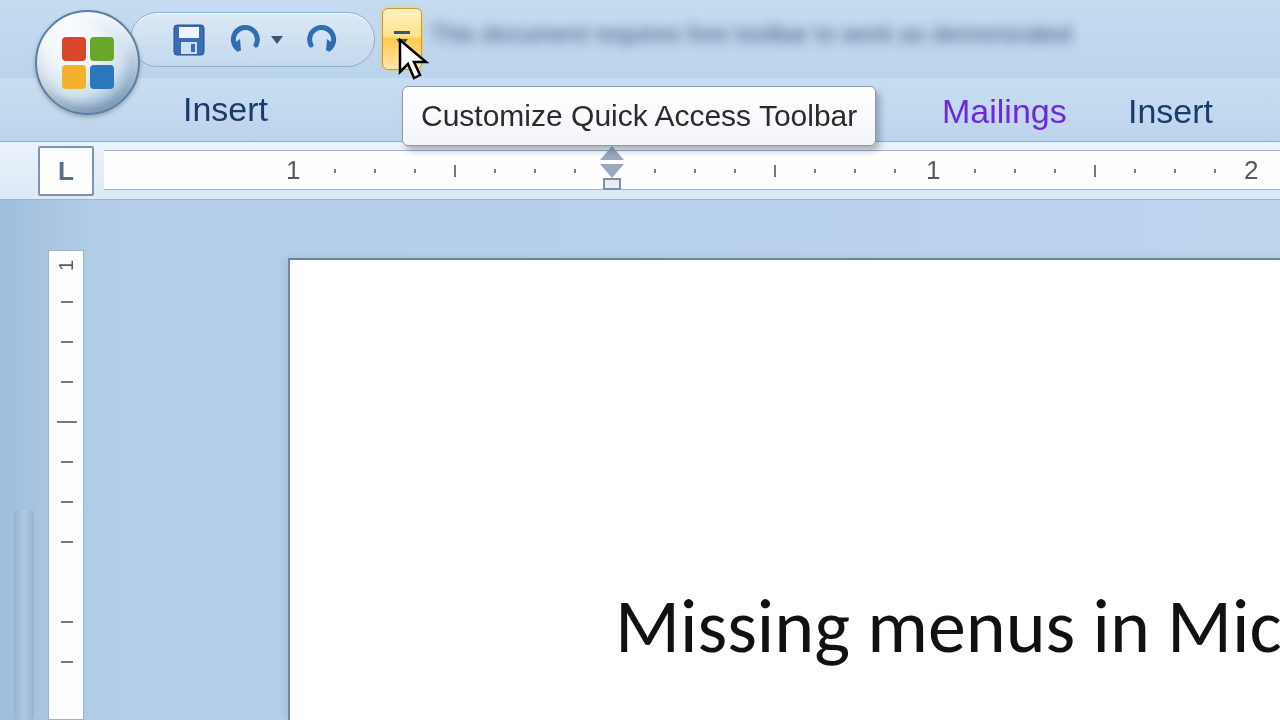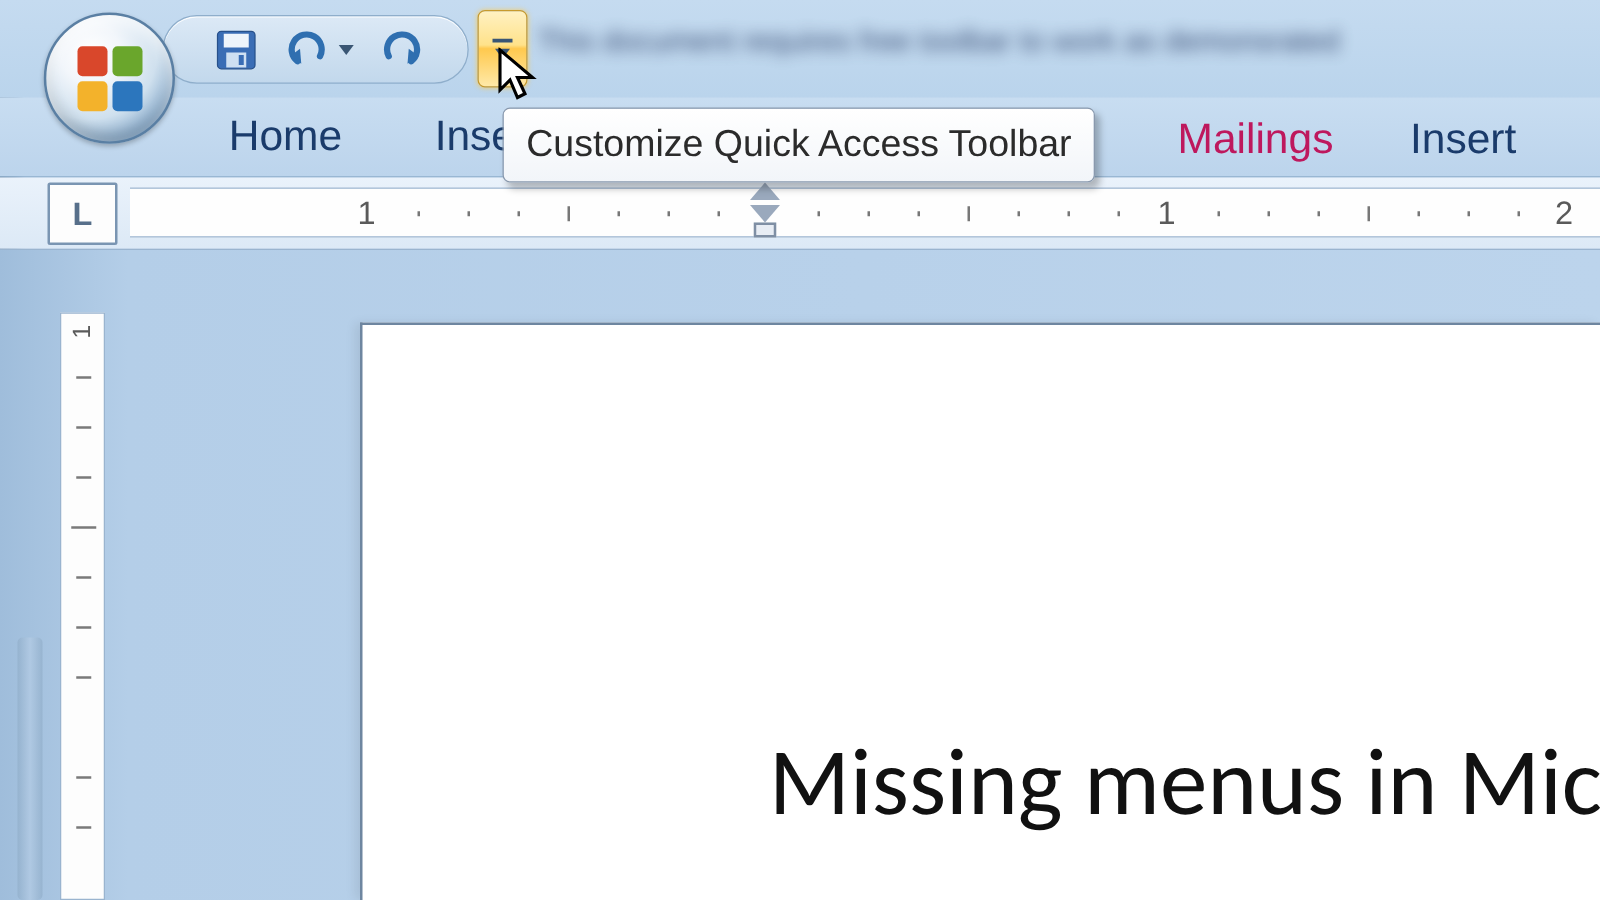--- a/index.html
+++ b/index.html
@@ -305,25 +305,24 @@
     </svg>
   </div>
 </div>
 
 <div class="qat-customize">
   <div class="bar"></div>
   <div class="tri-down"></div>
 </div>
 
 <div class="ribbon-tabs">
-  <div class="ribbon-tab">Home</div>
   <div class="ribbon-tab">Insert</div>
 </div>
 <div class="peek">s</div>
-<div class="ribbon-tab" style="position:absolute;top:88px;left:934px;font-size:34px;color:#be185d">Mailings</div>
+<div class="ribbon-tab" style="position:absolute;top:88px;left:934px;font-size:34px;color:#6d28d9">Mailings</div>
 <div class="ribbon-tab" style="position:absolute;top:88px;left:1120px;font-size:34px;color:#1a3b6b">Insert</div>
 
 <div class="tooltip">Customize Quick Access Toolbar</div>
 
 <div class="ruler-h"></div>
 <div class="ruler-corner">L</div>
 <div class="ruler-strip">
   <span class="num" style="left:182px">1</span>
   <span class="num" style="left:822px">1</span>
   <span class="num" style="left:1140px">2</span>

